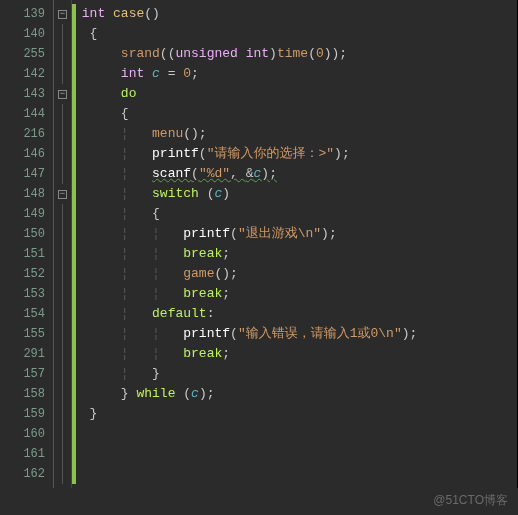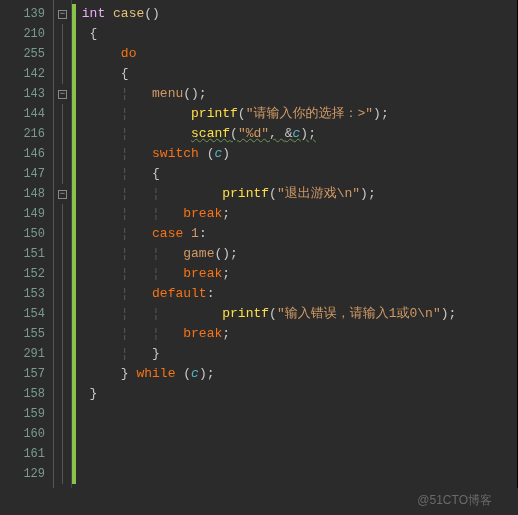--- a/index.html
+++ b/index.html
@@ -74,46 +74,46 @@
   .changebar {
     position: absolute;
     left: 0; top: 4px;
     width: 4px;
     background: #8bc34a;
     height: calc(24 * 20px);
   }
   .guide {
     color: #555;
   }
-  .kw   { color: #f97316; }
+  .kw   { color: #bef264; }
   .type { color: #f0abfc; }
   .func { color: #e5c07b; }
   .call { color: #d19a66; }
   .num  { color: #d19a66; }
   .str  { color: #d19a66; }
   .var  { color: #56b6c2; font-style: italic; }
   .punc { color: #c8c8c8; }
-  .printf { color:#fde047;margin-left:39px;}
+  .printf { color:#ffffff;}
   .err { text-decoration: underline wavy #6a9955; text-decoration-thickness:1px;}
   .watermark {
     position: absolute;
-    right: 26px; bottom: 6px;
+    right: 10px; bottom: 6px;
     color: #6a6a6a;
     font-size: 12px;
     font-family: sans-serif;
   }
 </style>
 </head>
 <body>
 
 <div class="editor">
 
   <div class="gutter">
       <div class="ln">139</div>
-      <div class="ln">210</div>
+      <div class="ln">140</div>
       <div class="ln">255</div>
       <div class="ln">142</div>
       <div class="ln">143</div>
       <div class="ln">144</div>
       <div class="ln">216</div>
       <div class="ln">146</div>
       <div class="ln">147</div>
       <div class="ln">148</div>
       <div class="ln">149</div>
       <div class="ln">150</div>
@@ -121,21 +121,21 @@
       <div class="ln">152</div>
       <div class="ln">153</div>
       <div class="ln">154</div>
       <div class="ln">155</div>
       <div class="ln">291</div>
       <div class="ln">157</div>
       <div class="ln">158</div>
       <div class="ln">159</div>
       <div class="ln">160</div>
       <div class="ln">161</div>
-      <div class="ln">129</div>
+      <div class="ln">162</div>
     </div>
 
   <div class="foldcol">
       <div class="cell">
         <div class="fold-box">−</div>
       </div>
       <div class="cell">
         <div class="fold-line"></div>
       </div>
       <div class="cell">
@@ -204,30 +204,31 @@
       <div class="cell">
         <div class="fold-line"></div>
       </div>
     </div>
 
   <div class="code">
     <div class="changebar"></div>
 
     <div class="row"><span class="guide"> </span><span class="type">int</span> <span class="func">case</span><span class="punc">()</span></div>
     <div class="row"><span class="guide">  </span><span class="punc">{</span></div>
+    <div class="row"><span class="guide">  </span>    <span class="call">srand</span><span class="punc">((</span><span class="type">unsigned</span> <span class="type">int</span><span class="punc">)</span><span class="call">time</span><span class="punc">(</span><span class="num">0</span><span class="punc">));</span></div>
+    <div class="row"><span class="guide">  </span>    <span class="type">int</span> <span class="var">c</span> <span class="punc">=</span> <span class="num">0</span><span class="punc">;</span></div>
     <div class="row"><span class="guide">  </span>    <span class="kw">do</span></div>
     <div class="row"><span class="guide">  </span>    <span class="punc">{</span></div>
     <div class="row"><span class="guide">  </span>    <span class="guide">¦</span>   <span class="call">menu</span><span class="punc">();</span></div>
     <div class="row"><span class="guide">  </span>    <span class="guide">¦</span>   <span class="printf">printf</span><span class="punc">(</span><span class="str">"请输入你的选择：&gt;"</span><span class="punc">);</span></div>
     <div class="row"><span class="guide">  </span>    <span class="guide">¦</span>   <span class="err"><span class="printf">scanf</span><span class="punc">(</span><span class="str">"%d"</span><span class="punc">, </span><span class="punc">&amp;</span><span class="var">c</span><span class="punc">);</span></span></div>
     <div class="row"><span class="guide">  </span>    <span class="guide">¦</span>   <span class="kw">switch</span> <span class="punc">(</span><span class="var">c</span><span class="punc">)</span></div>
     <div class="row"><span class="guide">  </span>    <span class="guide">¦</span>   <span class="punc">{</span></div>
     <div class="row"><span class="guide">  </span>    <span class="guide">¦</span>   <span class="guide">¦</span>   <span class="printf">printf</span><span class="punc">(</span><span class="str">"退出游戏\n"</span><span class="punc">);</span></div>
     <div class="row"><span class="guide">  </span>    <span class="guide">¦</span>   <span class="guide">¦</span>   <span class="kw">break</span><span class="punc">;</span></div>
-    <div class="row"><span class="guide">  </span>    <span class="guide">¦</span>   <span class="kw">case</span> <span class="num">1</span><span class="punc">:</span></div>
     <div class="row"><span class="guide">  </span>    <span class="guide">¦</span>   <span class="guide">¦</span>   <span class="call">game</span><span class="punc">();</span></div>
     <div class="row"><span class="guide">  </span>    <span class="guide">¦</span>   <span class="guide">¦</span>   <span class="kw">break</span><span class="punc">;</span></div>
     <div class="row"><span class="guide">  </span>    <span class="guide">¦</span>   <span class="kw">default</span><span class="punc">:</span></div>
     <div class="row"><span class="guide">  </span>    <span class="guide">¦</span>   <span class="guide">¦</span>   <span class="printf">printf</span><span class="punc">(</span><span class="str">"输入错误，请输入1或0\n"</span><span class="punc">);</span></div>
     <div class="row"><span class="guide">  </span>    <span class="guide">¦</span>   <span class="guide">¦</span>   <span class="kw">break</span><span class="punc">;</span></div>
     <div class="row"><span class="guide">  </span>    <span class="guide">¦</span>   <span class="punc">}</span></div>
     <div class="row"><span class="guide">  </span>    <span class="punc">}</span> <span class="kw">while</span> <span class="punc">(</span><span class="var">c</span><span class="punc">);</span></div>
     <div class="row"><span class="guide">  </span><span class="punc">}</span></div>
 
   </div>

